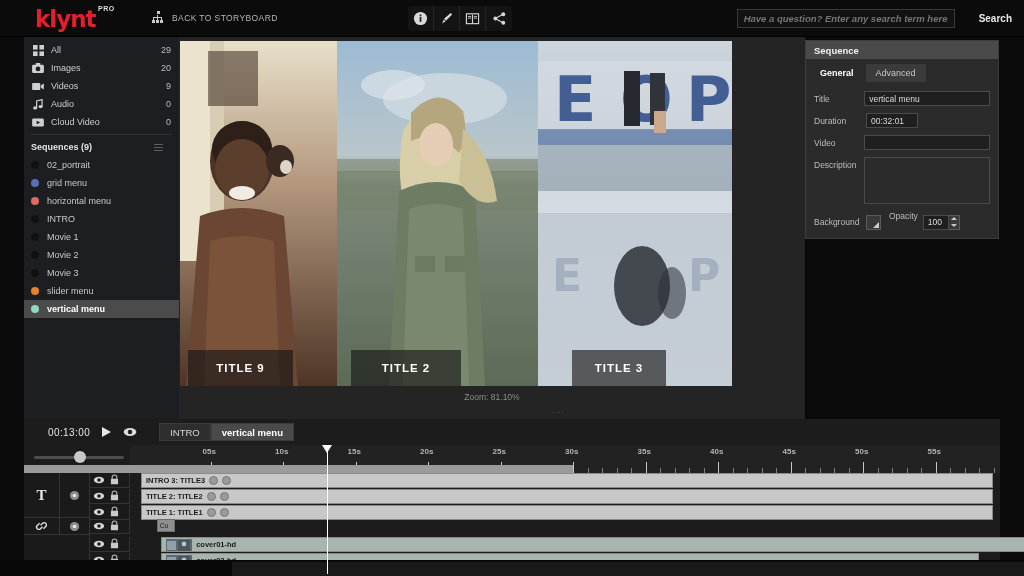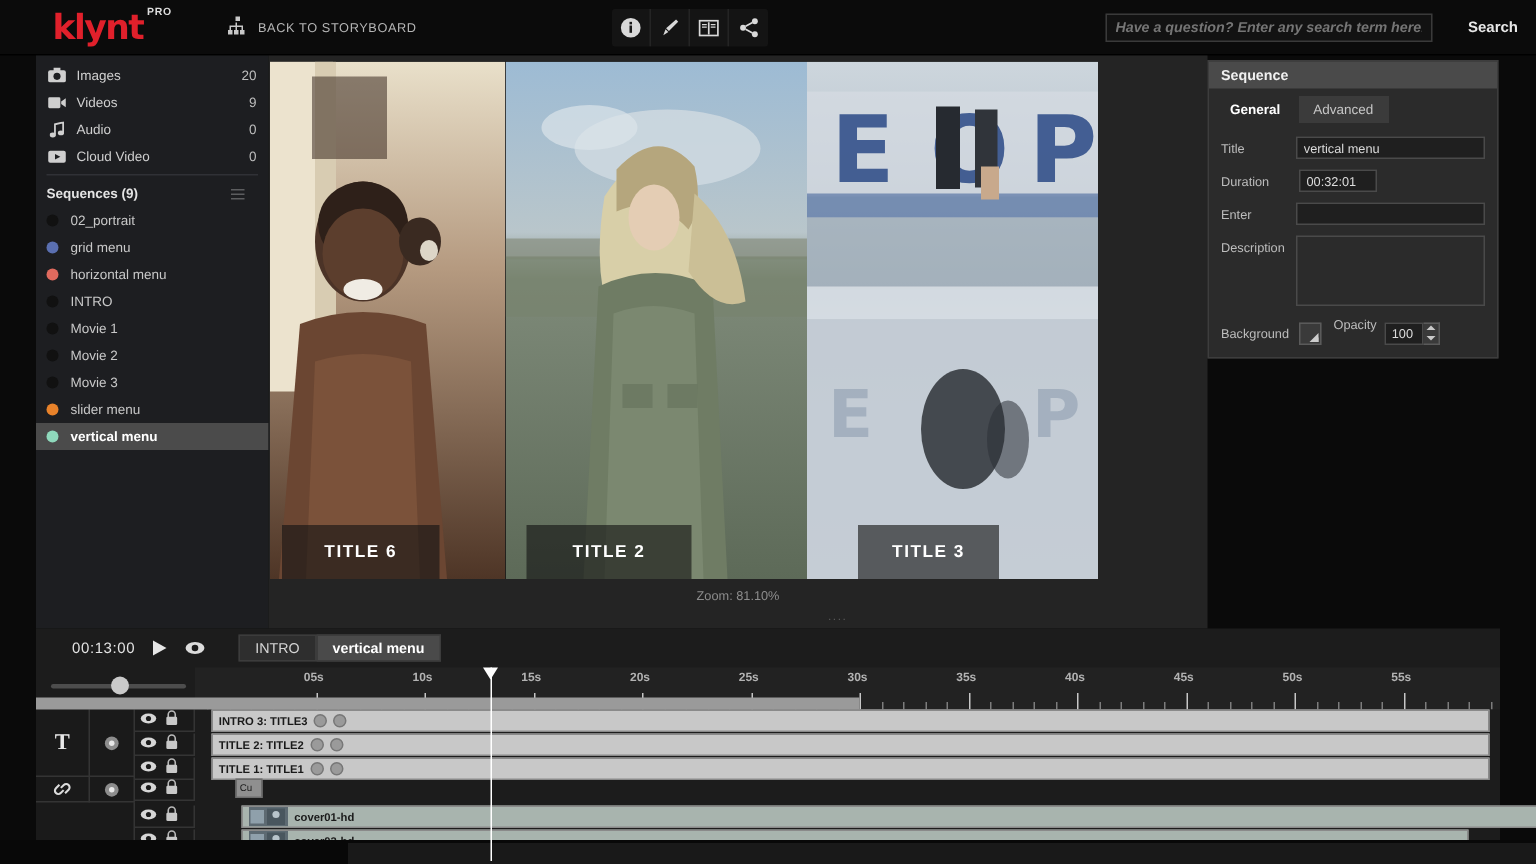--- a/index.html
+++ b/index.html
@@ -208,20 +208,32 @@
       <input class="search-input" value="" placeholder="Have a question? Enter any search term here." style="">
       <button class="search-btn">Search</button>
     </div>
   </div>
 
   <div class="sidebar">
     <div style="height:4px"></div>
     <div id="libList">
         <div class="lib-row">
           <span class="ic">
+            <svg width="11" height="11" viewBox="0 0 12 12">
+              <rect x="0" y="0" width="5" height="5" fill="#cfcfcf"></rect>
+              <rect x="7" y="0" width="5" height="5" fill="#cfcfcf"></rect>
+              <rect x="0" y="7" width="5" height="5" fill="#cfcfcf"></rect>
+              <rect x="7" y="7" width="5" height="5" fill="#cfcfcf"></rect>
+            </svg>
+          </span>
+          <span class="nm">All</span>
+          <span class="ct">29</span>
+        </div>
+        <div class="lib-row">
+          <span class="ic">
             <svg width="12" height="10" viewBox="0 0 13 11">
               <rect x="0" y="2" width="13" height="9" rx="1.5" fill="#cfcfcf"></rect>
               <rect x="4" y="0" width="5" height="2.5" fill="#cfcfcf"></rect>
               <circle cx="6.5" cy="6.5" r="2.6" fill="#1d1e21"></circle>
             </svg>
           </span>
           <span class="nm">Images</span>
           <span class="ct">20</span>
         </div>
         <div class="lib-row">
@@ -325,21 +337,21 @@
           <ellipse cx="62" cy="120" rx="32" ry="40" fill="#4b3327"></ellipse>
           <ellipse cx="62" cy="108" rx="30" ry="28" fill="#2e2019"></ellipse>
           <ellipse cx="62" cy="128" rx="27" ry="30" fill="#5c3e2d"></ellipse>
           <ellipse cx="62" cy="152" rx="13" ry="7" fill="#f0ece4"></ellipse>
           <path d="M20 175 q42 -16 84 0 l14 170 h-112z" fill="#6b4632"></path>
           <path d="M30 200 q32 -10 64 0 l6 145 h-76z" fill="#7b523a"></path>
           <ellipse cx="100" cy="120" rx="14" ry="16" fill="#3a2a21"></ellipse>
           <ellipse cx="106" cy="126" rx="6" ry="7" fill="#ddd6c7"></ellipse>
         </svg>
         <div class="title-chip" style="left:8px; width:105px;">
-          <span>TITLE 6</span>
+          <span>TITLE 9</span>
         </div>
       </div>
 
       <div class="pane pane-2">
         <svg width="201" height="345" viewBox="0 0 201 345" preserveAspectRatio="none">
           <defs>
               <linearGradient id="g2" x1="0" y1="0" x2="0" y2="1">
             <stop offset="0%" stop-color="#9dbbd4"></stop>
                 <stop offset="33%" stop-color="#b9c6cb"></stop>
             <stop offset="42%" stop-color="#7e8a79"></stop>
@@ -410,21 +422,21 @@
     <div class="rp-body">
       <div class="fld">
         <div class="lb">Title</div>
         <input class="inp w-full" value="vertical menu" style="">
       </div>
       <div class="fld">
         <div class="lb">Duration</div>
         <input class="inp w-dur" value="00:32:01" style="">
       </div>
       <div class="fld">
-        <div class="lb">Enter</div>
+        <div class="lb">Video</div>
         <input class="inp w-full" value="" style="">
       </div>
       <div class="fld">
         <div class="lb">Description</div>
         <textarea class="ta" style=""></textarea>
       </div>
       <div class="bg-row">
         <div class="lb">Background</div>
         <div class="swatch"></div>
         <div class="op-lb">Opacity</div>

